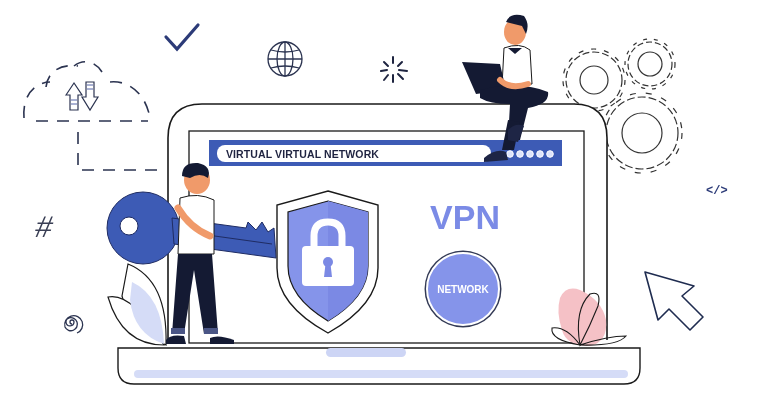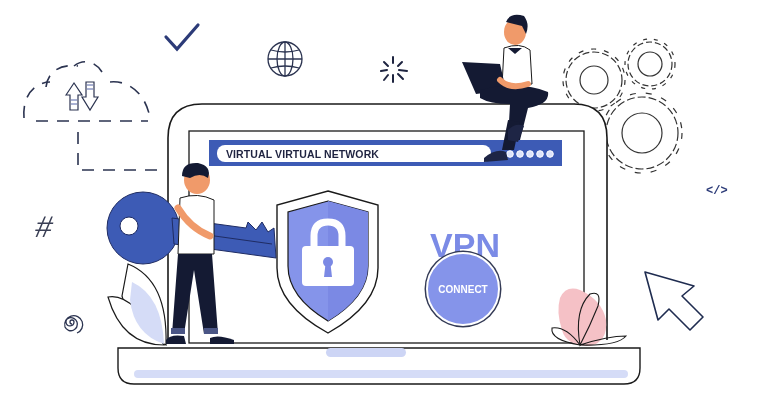--- a/index.html
+++ b/index.html
@@ -7,21 +7,21 @@
   .scene { position: absolute; left: 0; top: 0; width: 772px; height: 400px; }
   .abs { position: absolute; }
   .url-text {
     position: absolute; left: 226px; top: 145px; height: 18px; line-height: 18px;
     font-family: "Liberation Sans", sans-serif; font-weight: bold; font-size: 10.5px;
     color: #1f2340; letter-spacing: 0.1px;
   }
   .vpn-title {
     position: absolute; left: 420px; top: 198px; width: 90px; text-align: center;
     font-family: "Liberation Sans", sans-serif; font-weight: bold; font-size: 34px;
-    color: #7b8be6; letter-spacing: 0px; margin-top: 28px;
+    color: #7b8be6; letter-spacing: 0px;
   }
   .connect-btn {
     position: absolute; left: 426px; top: 252px; width: 70px; height: 70px; border-radius: 50%;
     background: #8594ea; border: 2px solid #ffffff; box-shadow: 0 0 0 1.5px #333a55;
     display: flex; align-items: center; justify-content: center; cursor: pointer;
   }
   .connect-label {
     font-family: "Liberation Sans", sans-serif; font-weight: bold; font-size: 10px; color: #ffffff;
   }
   .code-tag {
@@ -175,17 +175,17 @@
 
   <path d="M645 272 L694 286 L682 296 L703 317 L690 330 L669 309 L658 320 Z" fill="#ffffff" stroke="#1f2c50" stroke-width="1.6" stroke-linejoin="round"></path>
 
   <path d="M72 324 m0 0 a2 2 0 1 1 2 -2 a4 4 0 1 1 -5 -4 a6.5 6.5 0 1 1 -4 9 a9 9 0 1 1 12 6" fill="none" stroke="#2b3350" stroke-width="1.3"></path>
 
 </svg>
 
 <div class="url-text">VIRTUAL VIRTUAL NETWORK</div>
 <div class="vpn-title">VPN</div>
 <div class="connect-btn">
-  <span class="connect-label">CONNECT</span>
+  <span class="connect-label">NETWORK</span>
 </div>
 <div class="code-tag">&lt;/&gt;</div>
 <div class="hash-sym">#</div>
 </div>
 
 </body></html>

